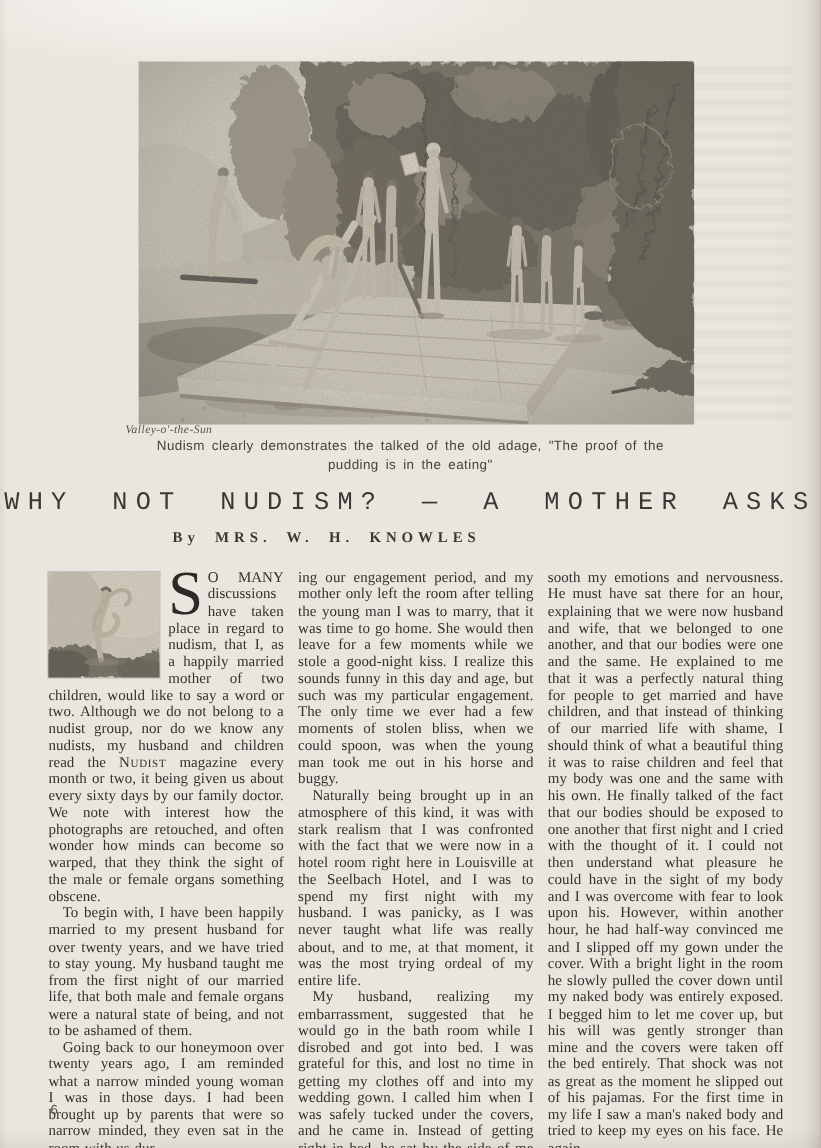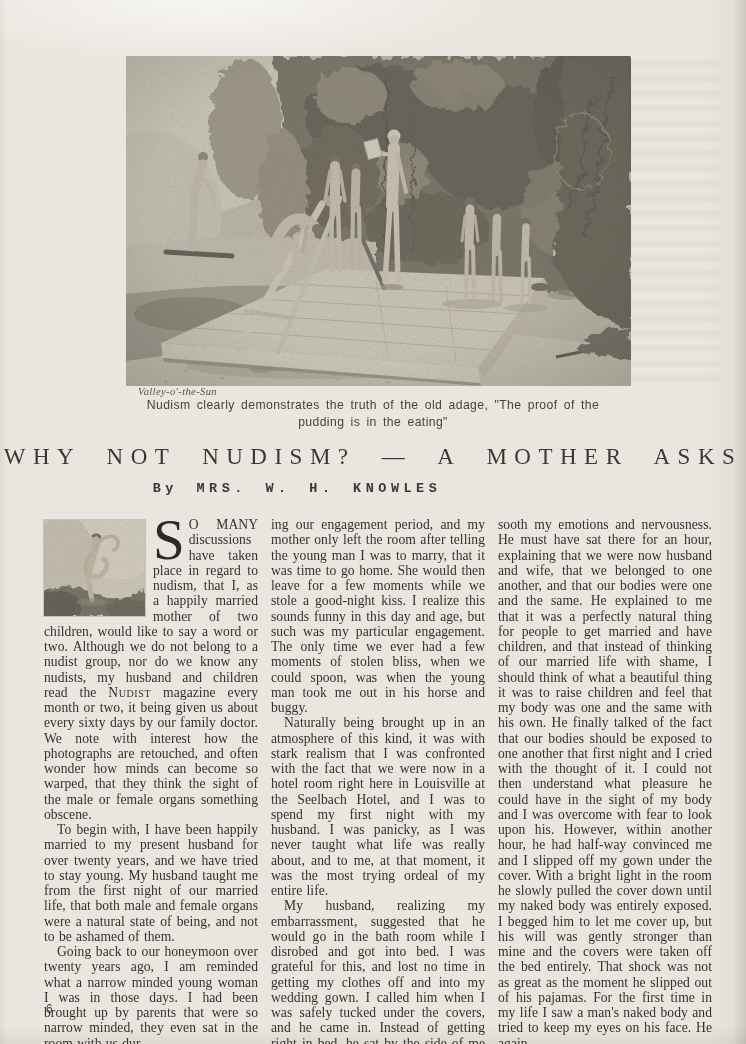--- a/index.html
+++ b/index.html
@@ -18,36 +18,36 @@
   
   .bleed{
     position:absolute;right:26px;top:60px;width:140px;height:330px;
     background:repeating-linear-gradient(to bottom, rgba(125,105,75,.055) 0 7px, rgba(125,105,75,0) 7px 15px);
     filter:blur(1.2px);
     pointer-events:none;
   }
   .main-photo{position:absolute;left:126px;top:56px;width:505px;height:330px;margin:0;}
   .main-photo svg{display:block;}
   .credit{
-    position:absolute;left:138px;top:386px;
+    position:absolute;left:114px;top:386px;
     font-style:italic;font-size:10.5px;letter-spacing:.4px;color:#55504a;
   }
   .caption{
     position:absolute;left:93px;top:397px;width:560px;text-align:center;
     font-family:"Liberation Sans","DejaVu Sans",sans-serif;
     font-size:12.2px;line-height:17px;letter-spacing:.4px;word-spacing:2.5px;color:#474339;
   }
   .title{
     position:absolute;left:0;top:444px;width:746px;margin:0;text-align:center;
-    font-family:Liberation Serif, serif;font-weight:400;
+    font-family:Liberation Mono, monospace;font-weight:400;
     font-size:23px;letter-spacing:7.5px;word-spacing:13px;color:#3b3833;white-space:nowrap;
   }
   .byline{
     position:absolute;left:0;top:481px;width:594px;text-align:center;
-    font-family:Liberation Mono, monospace;font-weight:bold;
+    font-family:Liberation Serif, serif;font-weight:bold;
     font-size:13.5px;letter-spacing:4.5px;word-spacing:6px;color:#3b3833;
   }
   .columns{
     position:absolute;left:44px;top:517px;width:668px;height:492px;
     display:flex;gap:13px;
   }
   .col{flex:0 0 214px;width:214px;text-align:justify;
     font-size:13.6px;line-height:15.25px;letter-spacing:.05px;word-spacing:.8px;}
   .col p{margin:0;}
   .col p.indent{text-indent:13px;}
@@ -218,21 +218,21 @@
       </g>
 
       <rect width="505" height="330" fill="url(#vig)"></rect>
       <rect width="505" height="330" filter="url(#grain)" opacity=".5"></rect>
     </svg>
   </figure>
 
   <div class="credit">Valley-o'-the-Sun</div>
 
   <div class="caption">
-    <div>Nudism clearly demonstrates the truth of the old adage, "The proof of the</div>
+    <div>Nudism clearly demonstrates the talked of the old adage, "The proof of the</div>
     <div>pudding is in the eating"</div>
   </div>
 
   <h1 class="title">WHY NOT NUDISM? — A MOTHER ASKS</h1>
   <div class="byline">By MRS. W. H. KNOWLES</div>
 
   <div class="columns">
 
     <div class="col">
       <p>

